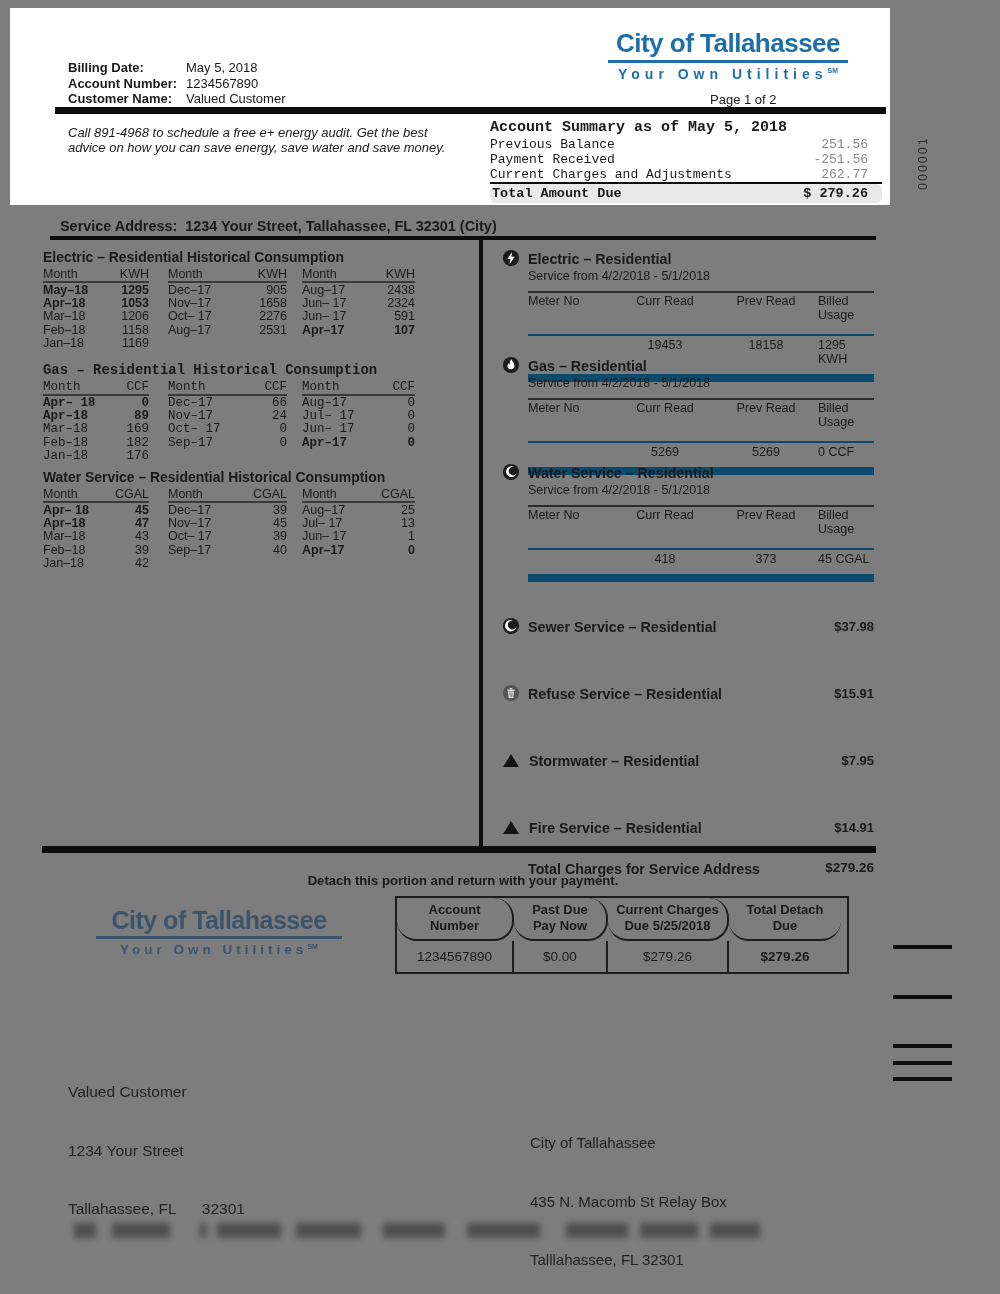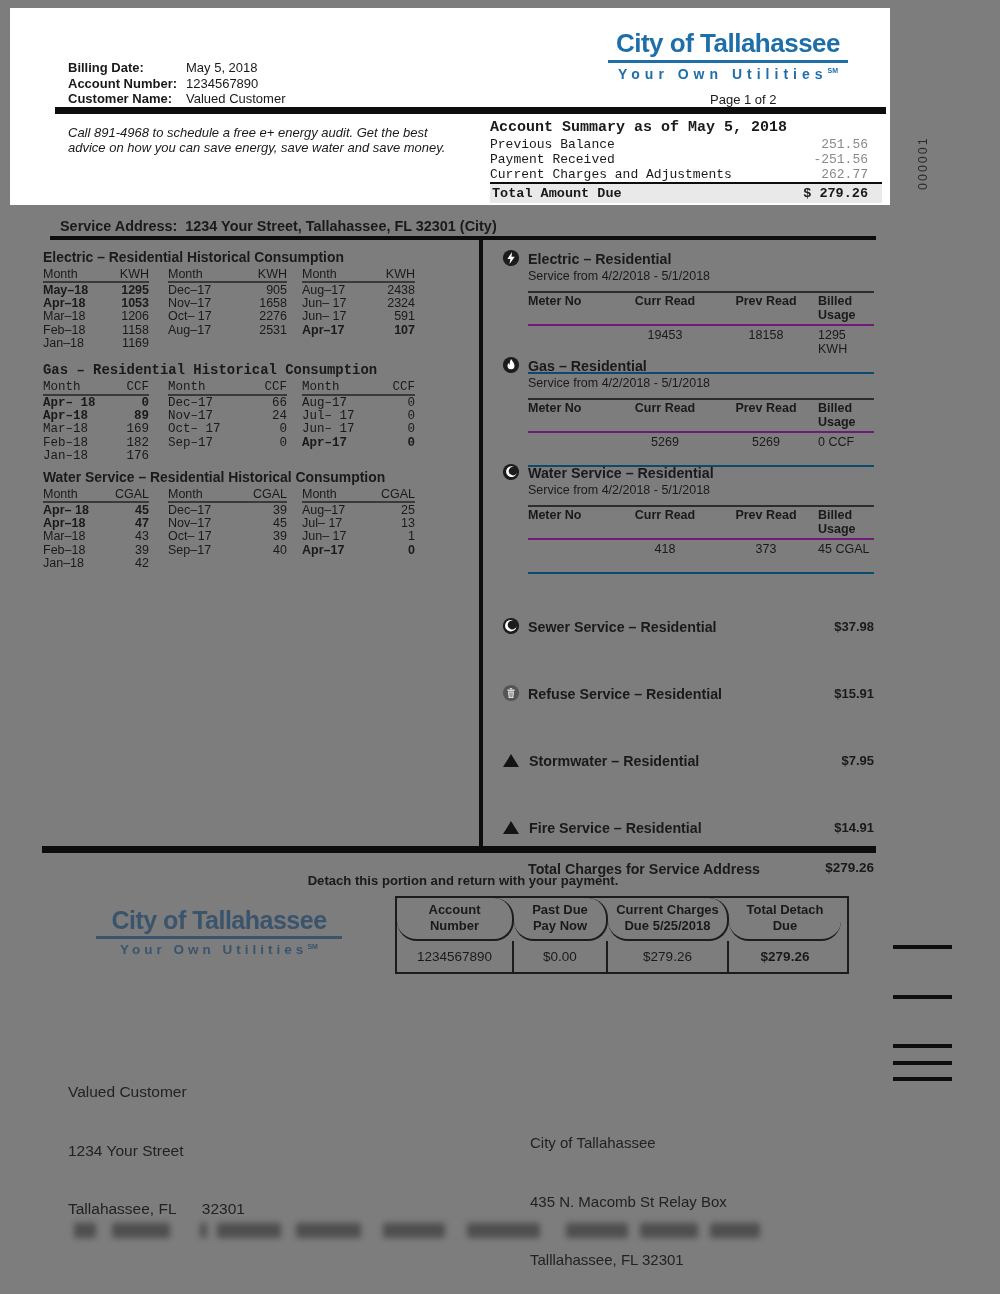--- a/index.html
+++ b/index.html
@@ -19,21 +19,21 @@
   .logo-sub sup { font-size:7px; letter-spacing:0; }
   .page-indicator { position:absolute; left:700px; top:84px; font-size:13px; }
   .bar-1 { position:absolute; left:45px; top:99px; width:831px; height:7px; background:#0d0d0d; }
   .audit-note { position:absolute; left:58px; top:117px; width:400px; font-style:italic; font-size:13px; line-height:15px; }
   .account-summary { position:absolute; left:480px; top:111px; width:392px; font-size:13px;font-family:Liberation Mono, monospace; }
   .as-title { font-weight:bold; font-size:15px; margin-bottom:1px; }
   .as-rows { border-bottom:2px solid #0d0d0d; }
   .as-row { display:flex; justify-content:space-between; line-height:15px; }
   .as-value { color:#8a8a8a; padding-right:14px; }
   .as-total { display:flex; justify-content:space-between; font-weight:bold; background:#e9e9e9;
-    font-size:13.5px; padding:2px 2px 2px 2px; }
+    font-size:13.5px; padding:2px 2px 2px 2px;border-radius:6px; }
   .as-total-value { padding-right:12px; }
   .stub-number { position:absolute; left:916px; top:190px; transform:rotate(-90deg);
     transform-origin:0 0; font-size:12.5px; letter-spacing:2px; color:#2a2a2a; }
   
   .service-address { position:absolute; left:60px; top:217px; font-weight:bold; font-size:15.5px;
     transform:scaleX(0.93); transform-origin:left; white-space:pre; }
   .bar-2 { position:absolute; left:50px; top:236px; width:826px; height:4px; background:#0d0d0d; }
   .divider-v { position:absolute; left:479px; top:240px; width:4px; height:606px; background:#0d0d0d; }
   .bar-3 { position:absolute; left:42px; top:846px; width:834px; height:7px; background:#0d0d0d; }
   
@@ -51,22 +51,22 @@
   .pair-r { display:flex; justify-content:space-between; font-size:12.5px; line-height:13.2px; white-space:pre; }
   .pair-r.b { font-weight:bold; }
   
   .svc { position:absolute; left:502px; width:372px; }
   .svc-electric { top:249px; } .svc-gas { top:356px; } .svc-water { top:463px; }
   .svc-head { display:flex; align-items:center; }
   .svc-icon { width:18px; height:18px; margin-right:8px; flex:0 0 auto; }
   .svc-title { font-weight:bold; font-size:15px; transform:scaleX(0.95); transform-origin:left; white-space:nowrap; }
   .svc-period { margin-left:26px; font-size:12.5px; border-bottom:2px solid #2c2c2c; padding-bottom:8px; margin-top:2px; }
   .meter-grid { margin-left:26px; display:grid; grid-template-columns:88px 98px 104px 1fr; font-size:12.5px; }
-  .meter-grid .h { border-bottom:2px solid #701a75; padding:1px 0 2px 0;font-weight:bold; }
-  .meter-grid .v { padding:2px 0 16px 0; border-bottom:2px solid #0c4a6e; }
+  .meter-grid .h { border-bottom:2px solid #0c4a6e; padding:1px 0 12px 0; }
+  .meter-grid .v { padding:2px 0 8px 0; border-bottom:8px solid #0c4a6e; }
   .ta-c { text-align:center; } .ta-r { text-align:left; }
   
   .charges { position:absolute; left:502px; top:569px; width:372px; }
   .charge-row { display:flex; align-items:center; margin-bottom:10px; height:20px;margin-top:47px; }
   .charge-title { font-weight:bold; font-size:15px; transform:scaleX(0.95); transform-origin:left; white-space:nowrap; }
   .charge-amount { margin-left:auto; font-weight:bold; font-size:13px; }
   .tri { width:0; height:0; border-left:8px solid transparent; border-right:8px solid transparent;
     border-bottom:13px solid #141414; margin:0 10px 0 1px; flex:0 0 auto; }
   .charges-divider { height:4px; background:#0d0d0d; margin:8px 0 9px 26px; }
   .charges-total { display:flex; justify-content:space-between; margin-left:26px; font-weight:bold; }

